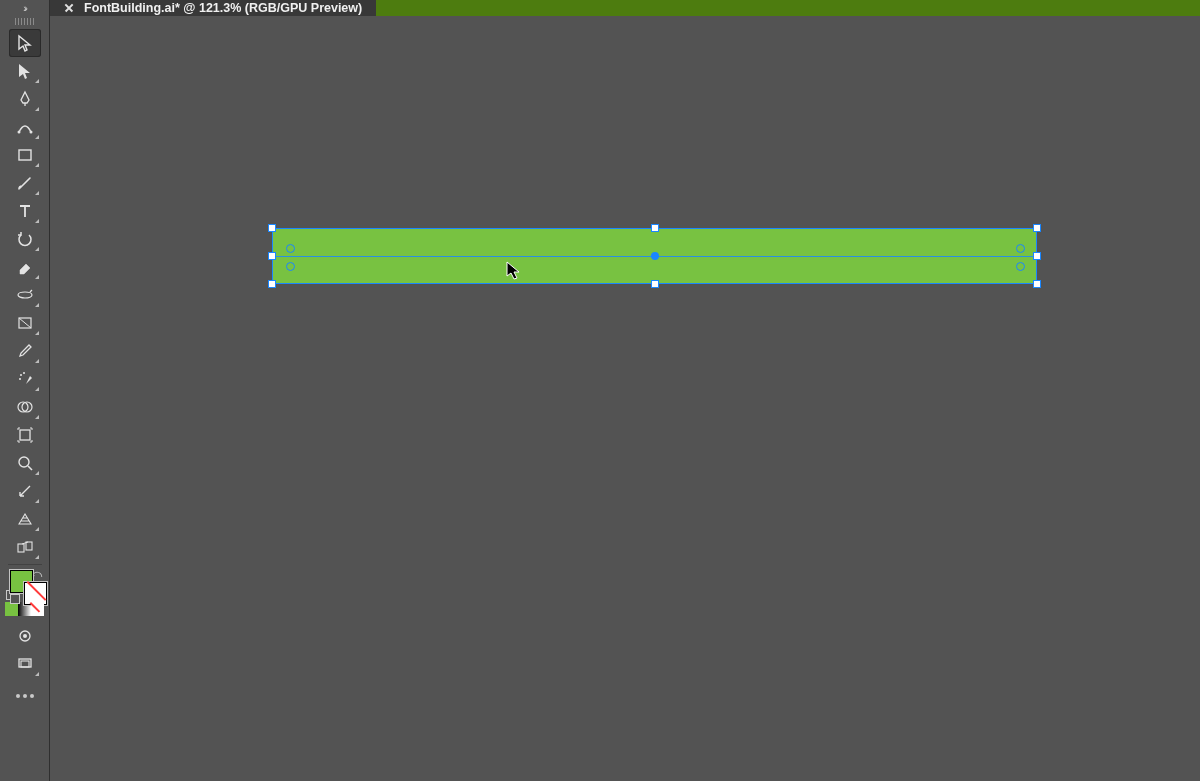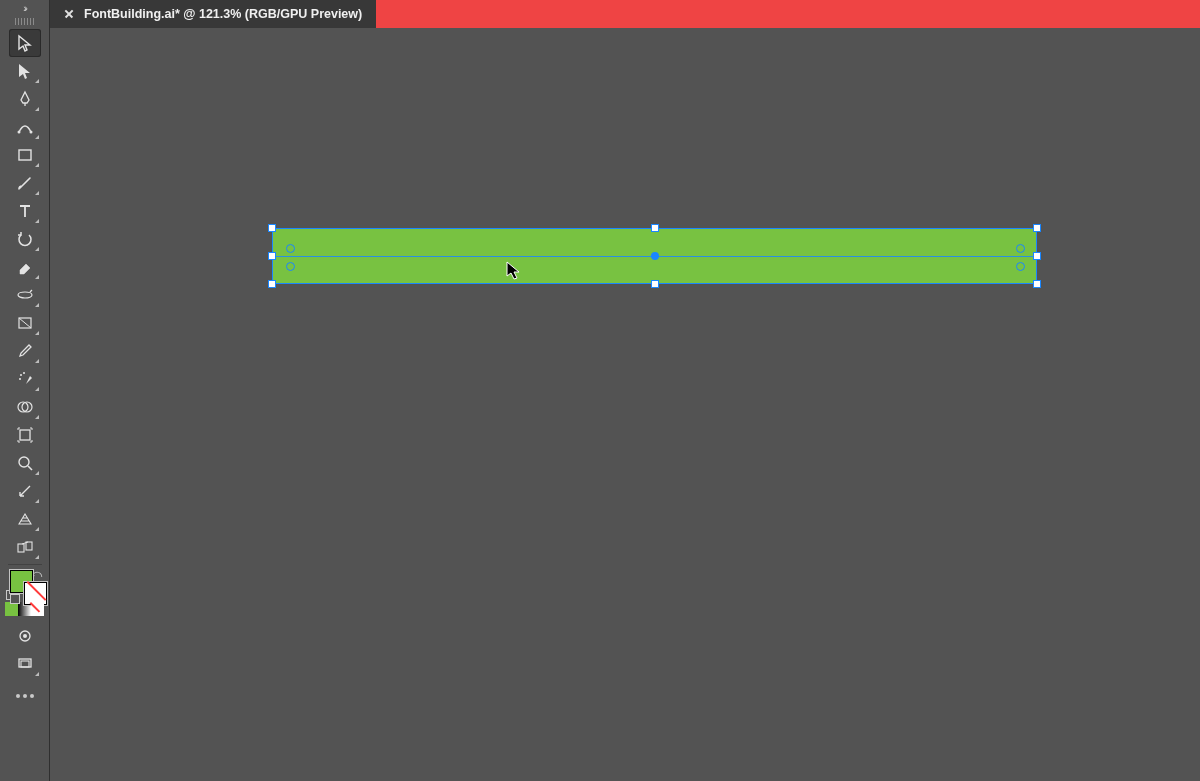--- a/index.html
+++ b/index.html
@@ -13,22 +13,22 @@
     user-select: none;
     color: #e6e6e6;
   }
 
   
   .tab-bar {
     position: absolute;
     left: 50px;
     right: 0;
     top: 0;
-    height: 28px;
-    background: #ef4444;
+    height: 16px;
+    background: #4d7c0f;
     display: flex;
     align-items: flex-end;
   }
   .tab {
     display: flex;
     align-items: center;
     gap: 10px;
     padding: 0 14px 0 14px;
     background: #383838;
     color: #f0f0f0;

